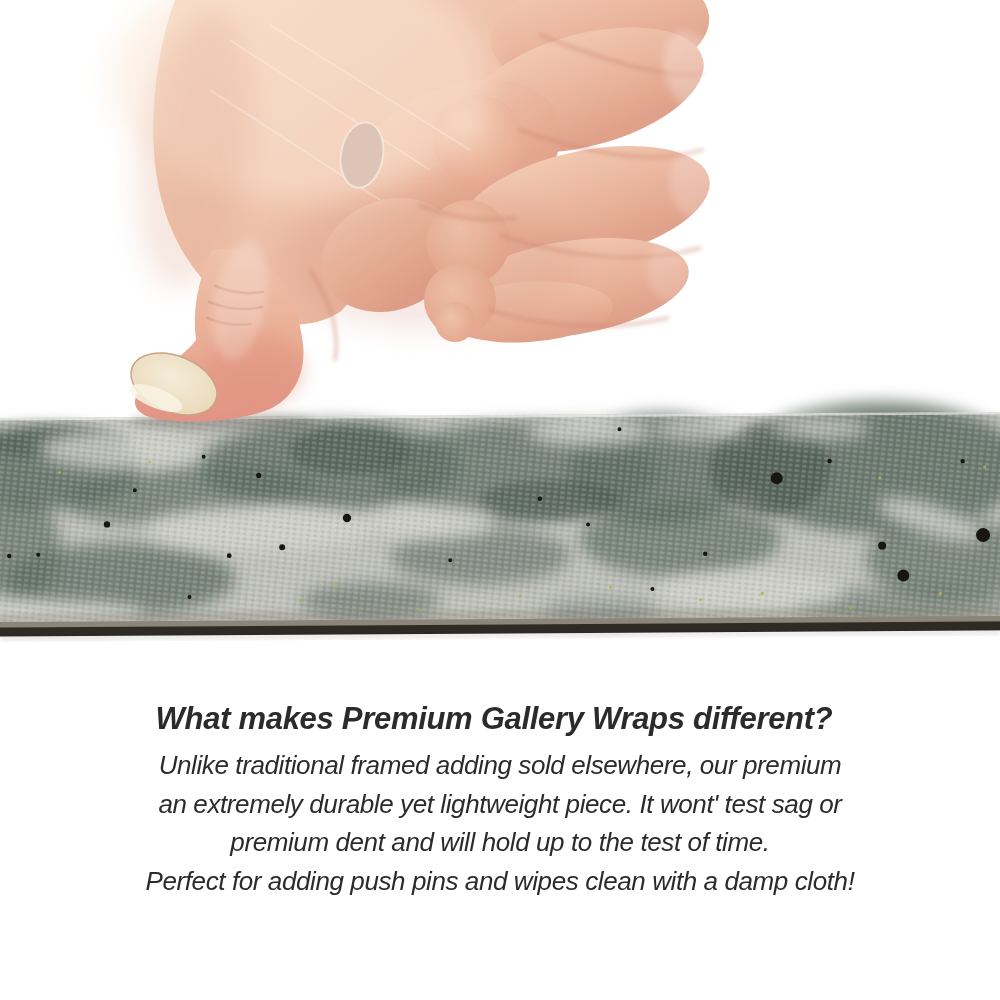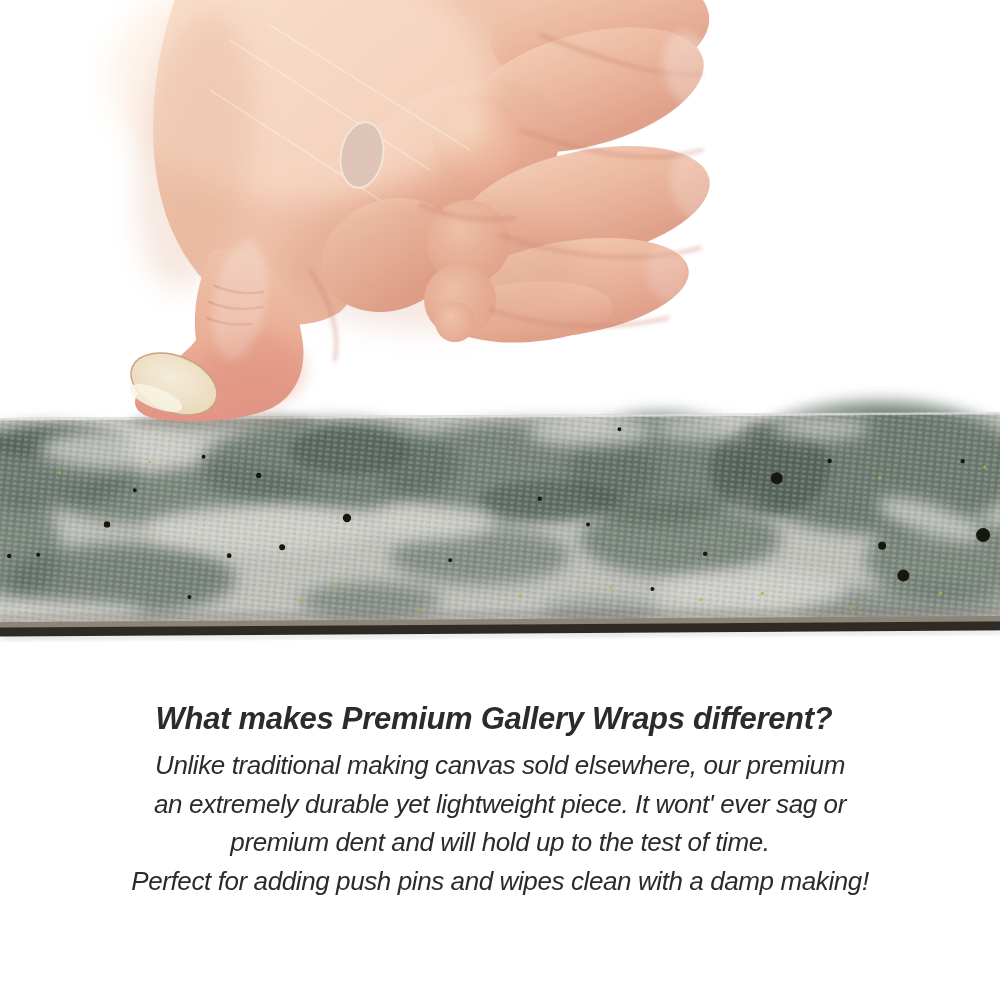--- a/index.html
+++ b/index.html
@@ -235,19 +235,19 @@
       <ellipse cx="255" cy="370" rx="50" ry="38" fill="#dd8b78" opacity="0.35" filter="url(#blur8)"></ellipse>
       <ellipse cx="240" cy="300" rx="26" ry="60" fill="#ffffff" opacity="0.22" filter="url(#blur4)" transform="rotate(10 240 300)"></ellipse>
 
       <ellipse cx="174" cy="384" rx="45" ry="28" transform="rotate(22 174 384)" fill="url(#gNail)" stroke="#c9a284" stroke-width="1.5"></ellipse>
       <ellipse cx="156" cy="398" rx="28" ry="10" transform="rotate(22 156 398)" fill="#f8f3e4" opacity="0.85"></ellipse>
     </g>
   </svg>
 
   <figcaption class="caption">
     <h1>What makes Premium Gallery Wraps different?</h1>
-    <p>Unlike traditional making canvas sold elsewhere, our premium</p>
-    <p>an extremely durable yet lightweight piece. It wont' ever sag or</p>
+    <p>Unlike traditional framed adding sold elsewhere, our premium</p>
+    <p>an extremely durable yet lightweight piece. It wont' test sag or</p>
     <p>premium dent and will hold up to the test of time.</p>
-    <p>Perfect for adding push pins and wipes clean with a damp making!</p>
+    <p>Perfect for adding push pins and wipes clean with a damp cloth!</p>
   </figcaption>
 
 </figure>
 
 </body></html>

